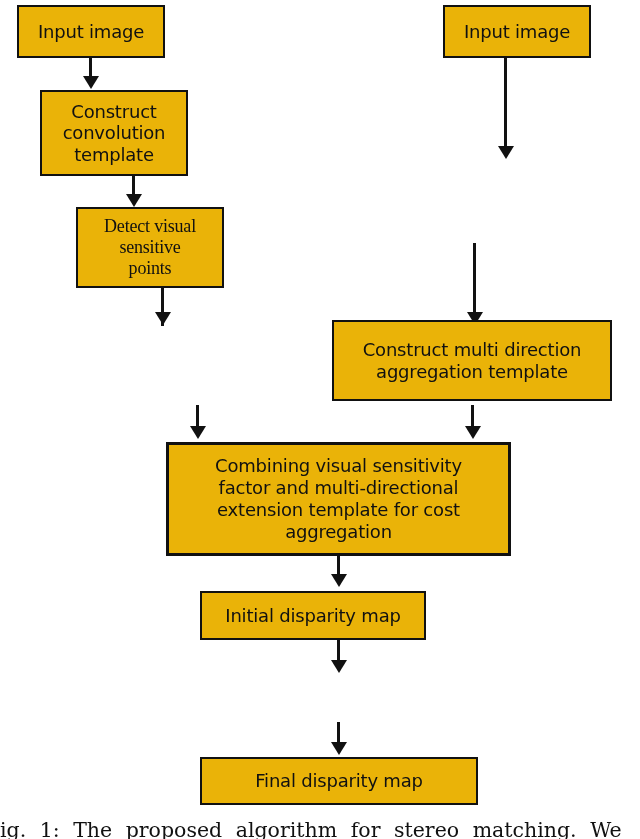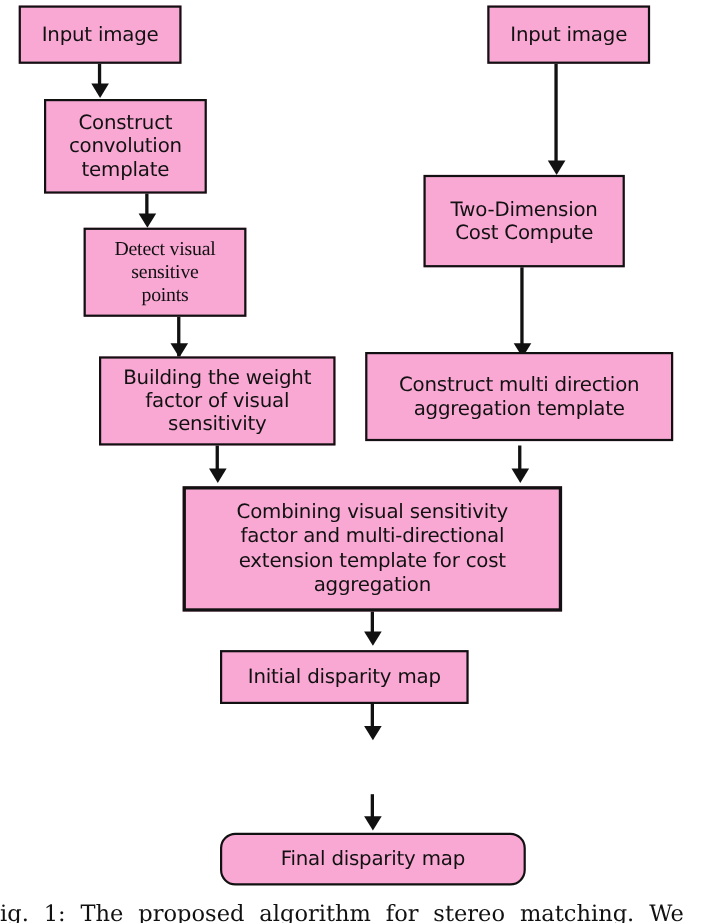--- a/index.html
+++ b/index.html
@@ -12,21 +12,21 @@
     width: 640px;
     height: 839px;
     background: #ffffff;
     overflow: hidden;
     font-family: "DejaVu Sans", "Liberation Sans", sans-serif;
   }
   .node {
     position: absolute;
     box-sizing: border-box;
     border: 2.5px solid #111111;
-    background: #f9a8d4;
+    background: #eab308;
     display: flex;
     align-items: center;
     justify-content: center;
     text-align: center;
     color: #111111;
     font-size: 18px;
     line-height: 1.18;
     letter-spacing: -0.2px;
     padding: 2px 4px;
     white-space: pre-line;
@@ -83,31 +83,26 @@
   <div class="vline" style="left:132px; top:176px; height:27px;"></div>
   <div class="arrowhead" style="left:126px; top:194px;"></div>
 
   <div class="node" style="left:76px; top:207px; width:148px; height:81px;font-family:Liberation Serif, serif;">Detect visual
 sensitive
 points</div>
 
   <div class="vline" style="left:161px; top:288px; height:38px;"></div>
   <div class="arrowhead" style="left:155px; top:312px;"></div>
 
-  <div class="node" style="left:90px; top:324px; width:215px; height:81px;">Building the weight
-factor of visual
-sensitivity</div>
 
   <div class="node" style="left:443px; top:5px; width:148px; height:53px;">Input image</div>
 
   <div class="vline" style="left:504px; top:58px; height:95px;"></div>
   <div class="arrowhead" style="left:498px; top:146px;"></div>
 
-  <div class="node" style="left:385px; top:159px; width:183px; height:84px;">Two-Dimension
-Cost Compute</div>
 
   <div class="vline" style="left:473px; top:243px; height:83px;"></div>
   <div class="arrowhead" style="left:467px; top:312px;"></div>
 
   <div class="node" style="left:332px; top:320px; width:280px; height:81px;">Construct multi direction
 aggregation template</div>
 
   <div class="vline" style="left:196px; top:405px; height:28px;"></div>
   <div class="arrowhead" style="left:190px; top:426px;"></div>
 
@@ -124,19 +119,19 @@
 
   <div class="node" style="left:200px; top:591px; width:226px; height:49px;">Initial disparity map</div>
 
   <div class="vline" style="left:337px; top:640px; height:28px;"></div>
   <div class="arrowhead" style="left:331px; top:660px;"></div>
 
 
   <div class="vline" style="left:337px; top:722px; height:28px;"></div>
   <div class="arrowhead" style="left:331px; top:742px;"></div>
 
-  <div class="node" style="left:200px; top:757px; width:278px; height:48px;border-radius:14px;">Final disparity map</div>
+  <div class="node" style="left:200px; top:757px; width:278px; height:48px;">Final disparity map</div>
 
   <div class="caption" style="top:818px;">
     <span class="caption-inner">ig. 1: The proposed algorithm for stereo matching. We</span>
   </div>
 
 </div>
 
 </body></html>

